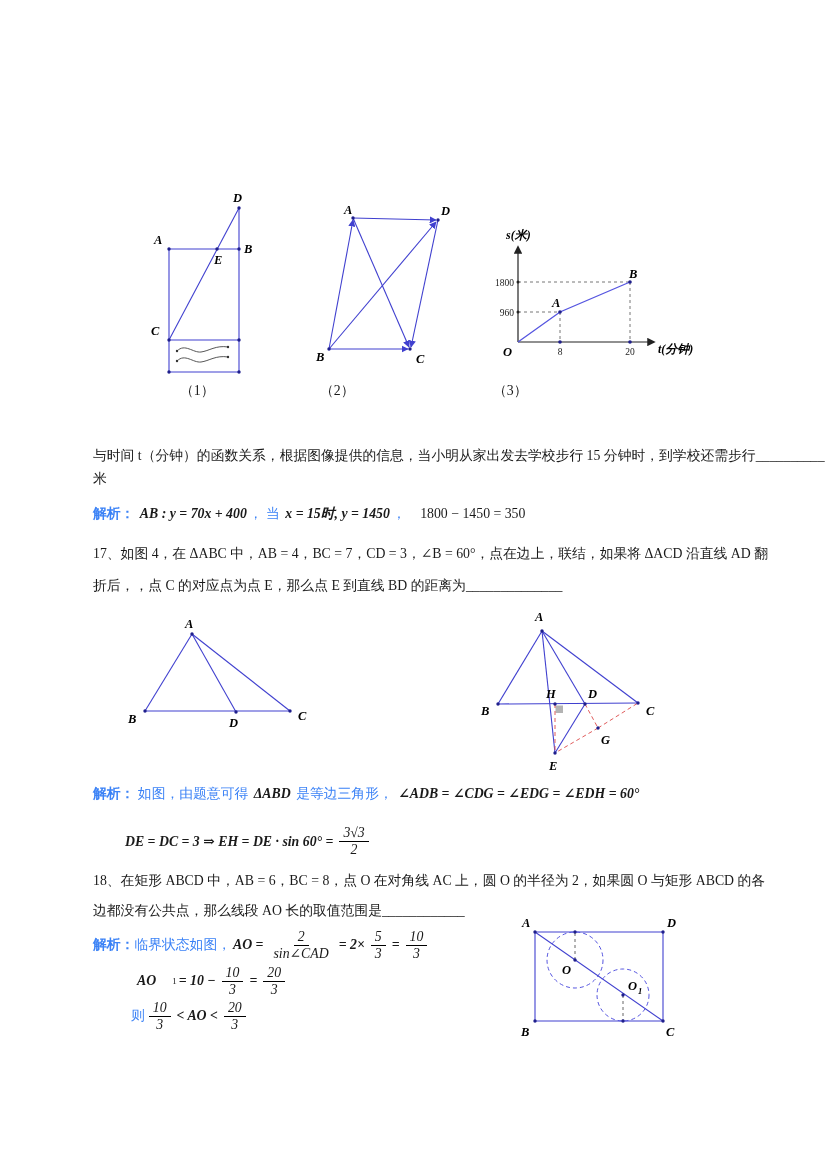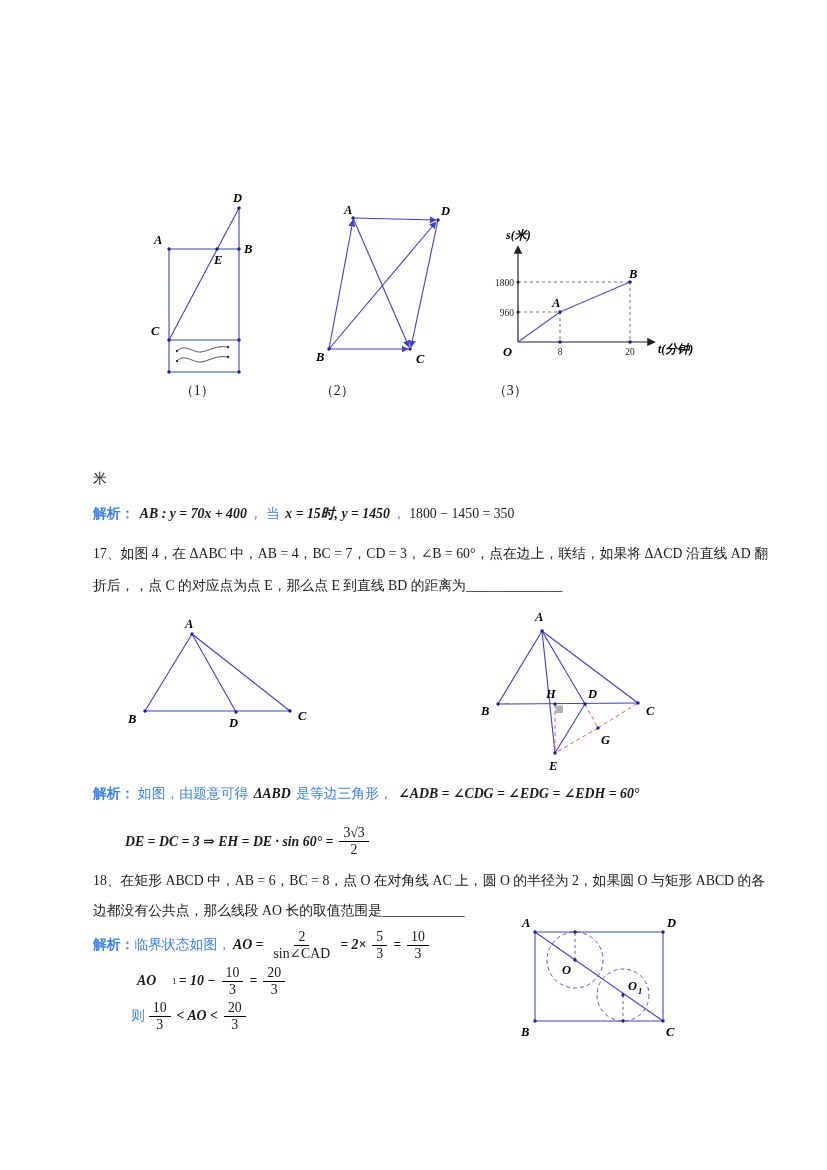--- a/index.html
+++ b/index.html
@@ -1,25 +1,25 @@
 <!DOCTYPE html>
 <html><head>
 <meta charset="utf-8">
 <style>
   html,body{margin:0;padding:0;background:#e8e8e8;}
   .page{position:relative;width:827px;height:1170px;background:#ffffff;margin:0 auto;
         font-family:"Liberation Serif","DejaVu Serif",serif;color:#1a1a1a;overflow:hidden;}
   .txt{position:absolute;font-size:13.8px;line-height:1.25;white-space:nowrap;}
   .red{color:#3b82f6;}
   .mi{font-style:italic;margin:0 2px;font-weight:bold;}
-  .mr{margin:0 0;}
+  .mr{margin:0 11px;}
   .caption{position:absolute;font-size:13.8px;}
   .frow{position:absolute;display:flex;align-items:center;font-size:13.8px;white-space:nowrap;justify-content:center;}
   .frac{display:inline-flex;flex-direction:column;align-items:center;vertical-align:middle;
-        margin:0 4px;line-height:1.1;}
+        margin:0 4px;font-style:italic;line-height:1.1;}
   .frac .num{border-bottom:1.1px solid #000;padding:0 4px;}
   .frac .den{padding:0 4px;}
   sub{font-size:9px;}
   svg{position:absolute;overflow:visible;}
   svg text{font-family:"Liberation Serif","DejaVu Serif",serif;font-style:italic;font-weight:bold;
            font-size:12.5px;fill:#000;}
   svg text.tick{font-style:normal;font-weight:normal;font-size:9.5px;fill:#222;}
   svg text.axis{font-size:12px;}
   svg text.subsc{font-size:8.5px;}
 </style>
@@ -125,20 +125,21 @@
     <text x="26" y="73" class="tick" text-anchor="end">1800</text>
     <text x="26" y="103" class="tick" text-anchor="end">960</text>
     <text x="72" y="142" class="tick" text-anchor="middle">8</text>
     <text x="142" y="142" class="tick" text-anchor="middle">20</text>
   </svg>
 
   <div class="caption" style="left:180px;top:382px">（1）</div>
   <div class="caption" style="left:320px;top:382px">（2）</div>
   <div class="caption" style="left:493px;top:382px">（3）</div>
 
+  <div class="txt" style="left:93px;top:447px">与时间 t（分钟）的函数关系，根据图像提供的信息，当小明从家出发去学校步行 15 分钟时，到学校还需步行__________</div>
   <div class="txt" style="left:93px;top:470px">米</div>
 
   <div class="txt" style="left:93px;top:505px">
     <span class="red" style="font-weight:bold">解析：</span>
     <span class="mi">AB : y = 70x + 400</span><span class="red">，</span>
     <span class="red">当</span>
     <span class="mi">x = 15时, y = 1450</span><span class="red">，</span>
     <span class="mr">1800 − 1450 = 350</span>
   </div>
 

